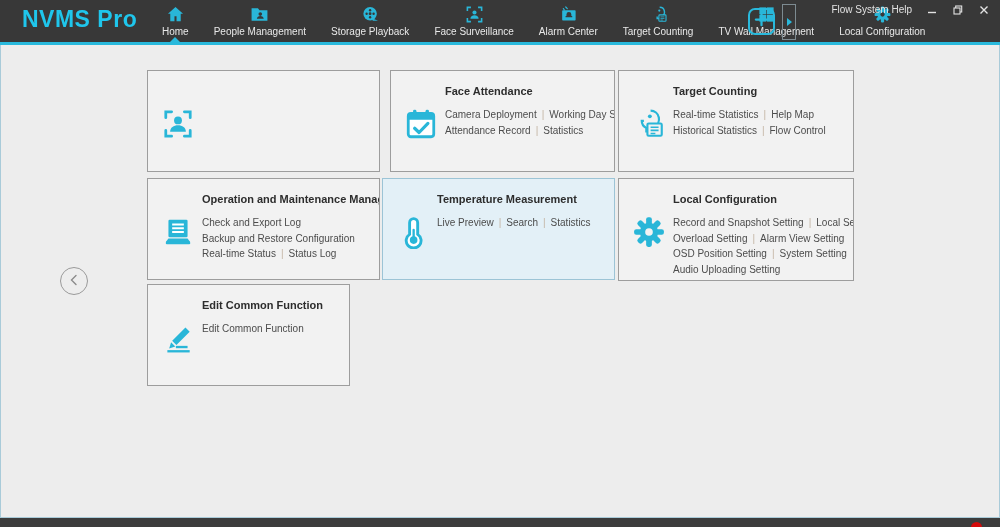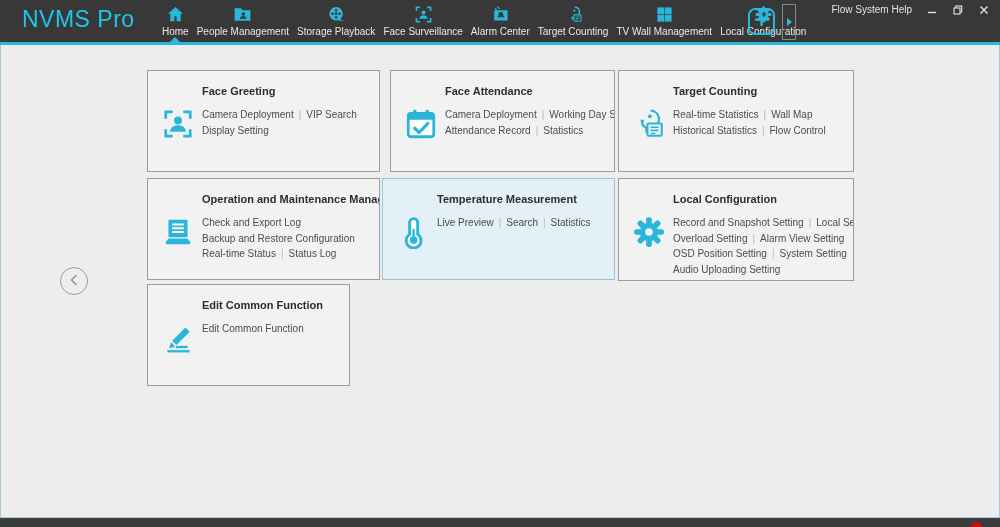--- a/index.html
+++ b/index.html
@@ -4,26 +4,26 @@
 <style>
   html,body{margin:0;padding:0;}
   body{
     width:1000px;height:527px;position:relative;overflow:hidden;
     background:#ededed;font-family:"Liberation Sans",sans-serif;
     -webkit-font-smoothing:antialiased;
   }
   
   .titlebar{position:absolute;top:0;left:0;right:0;height:42px;background:#383838;}
   .logo{
-    position:absolute;left:22px;top:6px;font-size:23px;font-weight:normal;
+    position:absolute;left:22px;top:6px;font-size:23px;font-weight:bold;
     letter-spacing:.5px;color:#1fc6ec;
   }
   .nav{
     position:absolute;left:158px;right:218px;top:0;height:42px;
-    display:flex;justify-content:space-between;align-items:center;
+    display:flex;justify-content:space-between;align-items:center;gap:17px;
   }
   .nav-item{
     position:relative;display:flex;flex-direction:column;align-items:center;
     padding:4px 4px 5px 4px;cursor:pointer;white-space:nowrap;
   }
   .nav-icon{width:19px;height:19px;display:block;}
   .nav-icon svg{width:19px;height:19px;display:block;}
   .nav-label{font-size:10px;color:#e9e9e9;margin-top:2px;}
   .nav-item.active::after{
     content:"";position:absolute;bottom:0;left:50%;margin-left:-5px;
@@ -224,25 +224,20 @@
       <div class="card" style="left: 146px; top: 25px; width: 233px; height: 102px;">
         <span class="card-icon">
           <svg viewBox="0 0 32 32">
             <g stroke="#29b6d8" stroke-width="2.6" fill="none" stroke-linecap="round">
               <path d="M4.5 10V4.5H10M22 4.5h5.5V10M27.5 22v5.5H22M10 27.5H4.5V22"></path>
             </g>
             <circle cx="16" cy="12.6" r="3.7" fill="#29b6d8"></circle>
             <path d="M8.6 23.2c0-3.9 3.3-6 7.4-6s7.4 2.1 7.4 6z" fill="#29b6d8"></path>
           </svg>
         </span>
-        <div class="card-body">
-          <div class="card-title">Face Greeting</div>
-          <div class="link-line"><span class="link">Camera Deployment</span><span class="sep">|</span><span class="link">VIP Search</span></div>
-          <div class="link-line"><span class="link">Display Setting</span></div>
-        </div>
       </div>
       <div class="card" style="left: 381px; top: 25px; width: 225px; height: 102px; margin-left: 8px;">
         <span class="card-icon">
           <svg viewBox="0 0 32 32">
             <rect x="4" y="6" width="24" height="22" rx="2.5" fill="#fff" stroke="#29b6d8" stroke-width="2.6"></rect>
             <path d="M4 8.5a2.5 2.5 0 0 1 2.5-2.5h19A2.5 2.5 0 0 1 28 8.5V12H4z" fill="#29b6d8"></path>
             <rect x="8.5" y="2.5" width="3.2" height="6" rx="1.4" fill="#29b6d8"></rect>
             <rect x="20.3" y="2.5" width="3.2" height="6" rx="1.4" fill="#29b6d8"></rect>
             <path d="M10 20l4.2 4L22.5 15.5" stroke="#29b6d8" stroke-width="3" fill="none" stroke-linecap="round" stroke-linejoin="round"></path>
           </svg>
@@ -257,21 +252,21 @@
         <span class="card-icon">
           <svg viewBox="0 0 32 32">
             <path d="M17.5 3.5a8 8 0 0 1 3.2 15.3V23h-7.2v-3.2c-2.6-1.3-4.3-3.9-4.3-6.8h2" fill="none" stroke="#29b6d8" stroke-width="2.1"></path>
             <circle cx="16.8" cy="8.8" r="1.8" fill="#29b6d8"></circle>
             <rect x="14.5" y="15.5" width="13.5" height="11.5" rx="1.2" fill="#f2f2f2" stroke="#29b6d8" stroke-width="2"></rect>
             <path d="M17.5 19h7.5M17.5 22h7.5M17.5 25h4.5" stroke="#29b6d8" stroke-width="1.5"></path>
           </svg>
         </span>
         <div class="card-body">
           <div class="card-title">Target Counting</div>
-          <div class="link-line"><span class="link">Real-time Statistics</span><span class="sep">|</span><span class="link">Wall Map</span></div>
+          <div class="link-line"><span class="link">Real-time Statistics</span><span class="sep">|</span><span class="link">Help Map</span></div>
           <div class="link-line"><span class="link">Historical Statistics</span><span class="sep">|</span><span class="link">Flow Control</span></div>
         </div>
       </div>
       <div class="card" style="left: 146px; top: 133px; width: 233px; height: 102px;">
         <span class="card-icon">
           <svg viewBox="0 0 32 32">
             <rect x="7" y="4.5" width="18" height="16.5" rx="1.2" fill="#29b6d8"></rect>
             <path d="M10.5 9h11M10.5 12.5h11M10.5 16h11" stroke="#fff" stroke-width="1.8"></path>
             <path d="M4.5 25.5l2.5-3.5h18l2.5 3.5z" fill="#29b6d8"></path>
             <rect x="4.5" y="25" width="23" height="2.6" rx="1" fill="#29b6d8"></rect>

